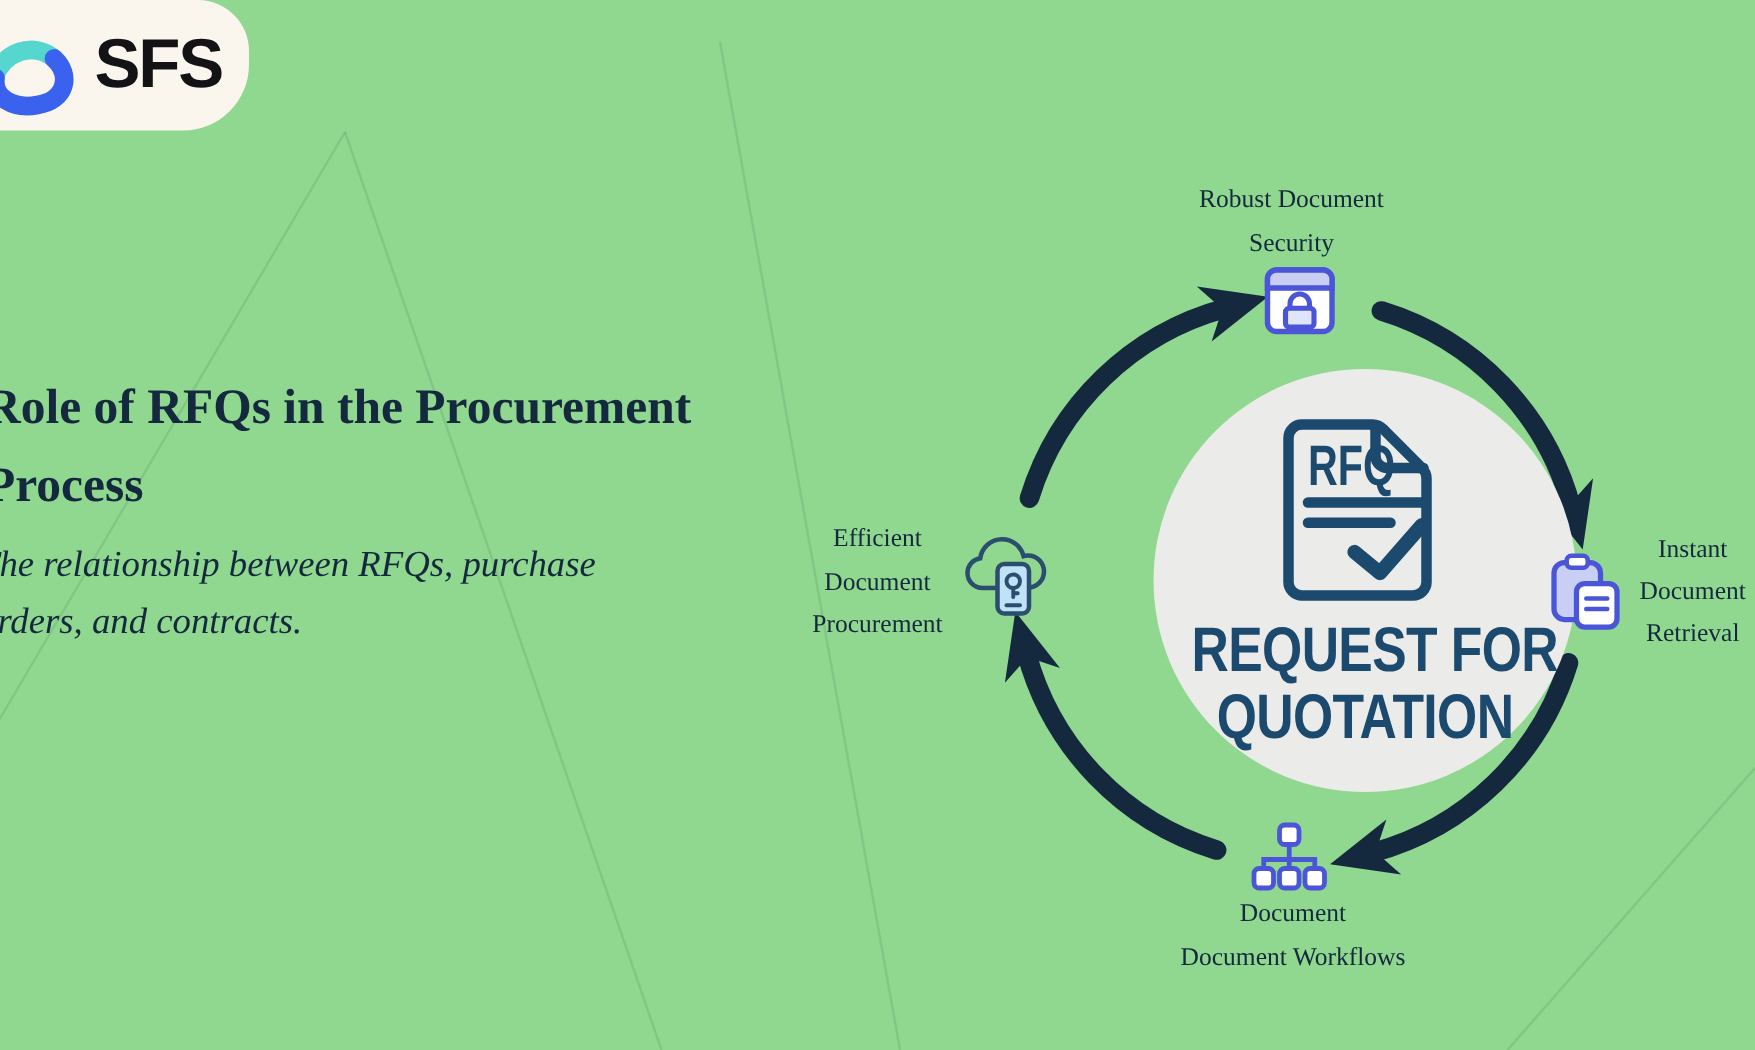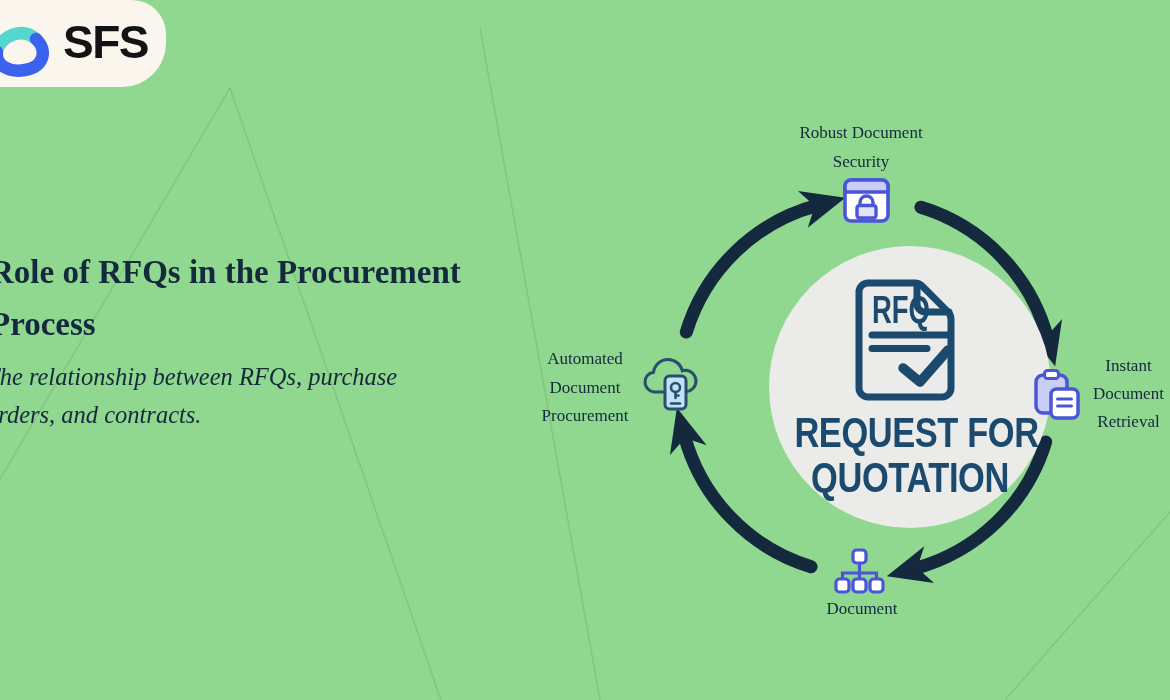--- a/index.html
+++ b/index.html
@@ -164,18 +164,19 @@
   <span class="line" data-name="label-line">Robust Document</span>
   <span class="line" data-name="label-line">Security</span>
 </div>
 <div class="node-label label-right" data-name="label-instant-document-retrieval">
   <span class="line" data-name="label-line">Instant</span>
   <span class="line" data-name="label-line">Document</span>
   <span class="line" data-name="label-line">Retrieval</span>
 </div>
 <div class="node-label label-bottom" data-name="label-automated-document-workflows">
   <span class="line" data-name="label-line">Document</span>
+  <span class="line" data-name="label-line">Document Workflows</span>
 </div>
 <div class="node-label label-left" data-name="label-efficient-document-digitization">
-  <span class="line" data-name="label-line">Automated</span>
+  <span class="line" data-name="label-line">Efficient</span>
   <span class="line" data-name="label-line">Document</span>
   <span class="line" data-name="label-line">Procurement</span>
 </div>
 
 </body></html>

